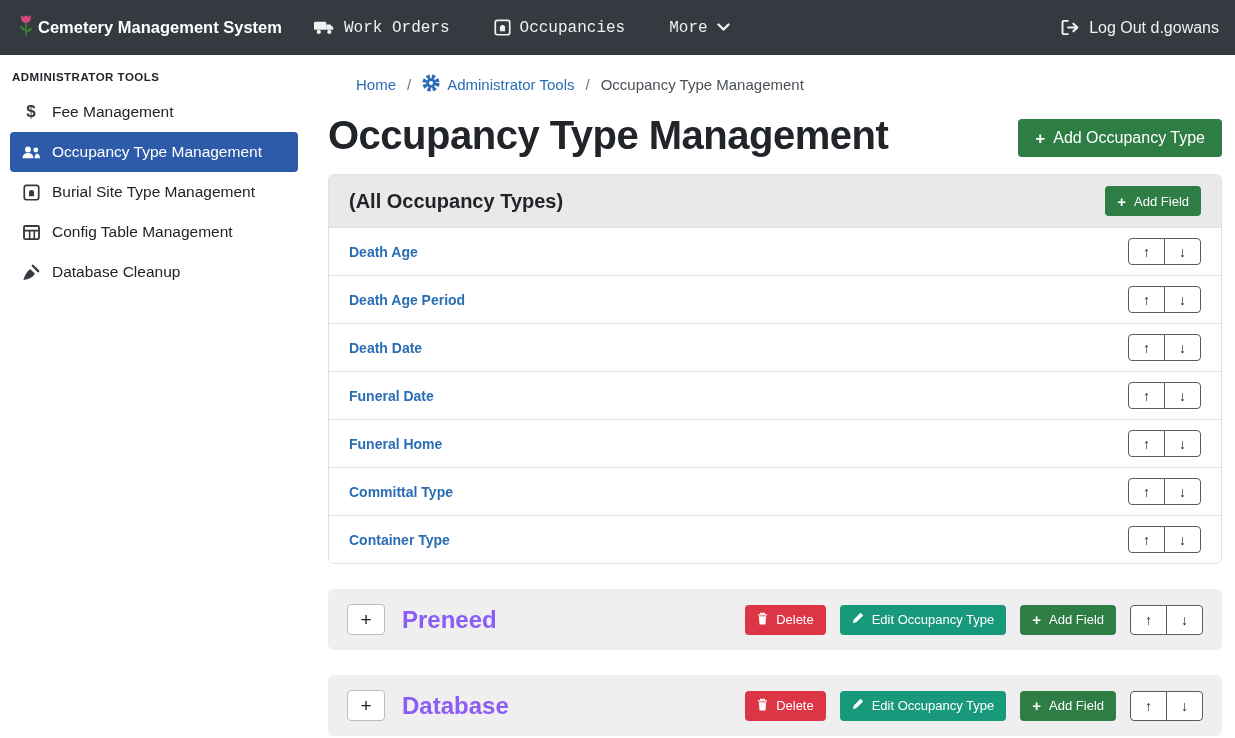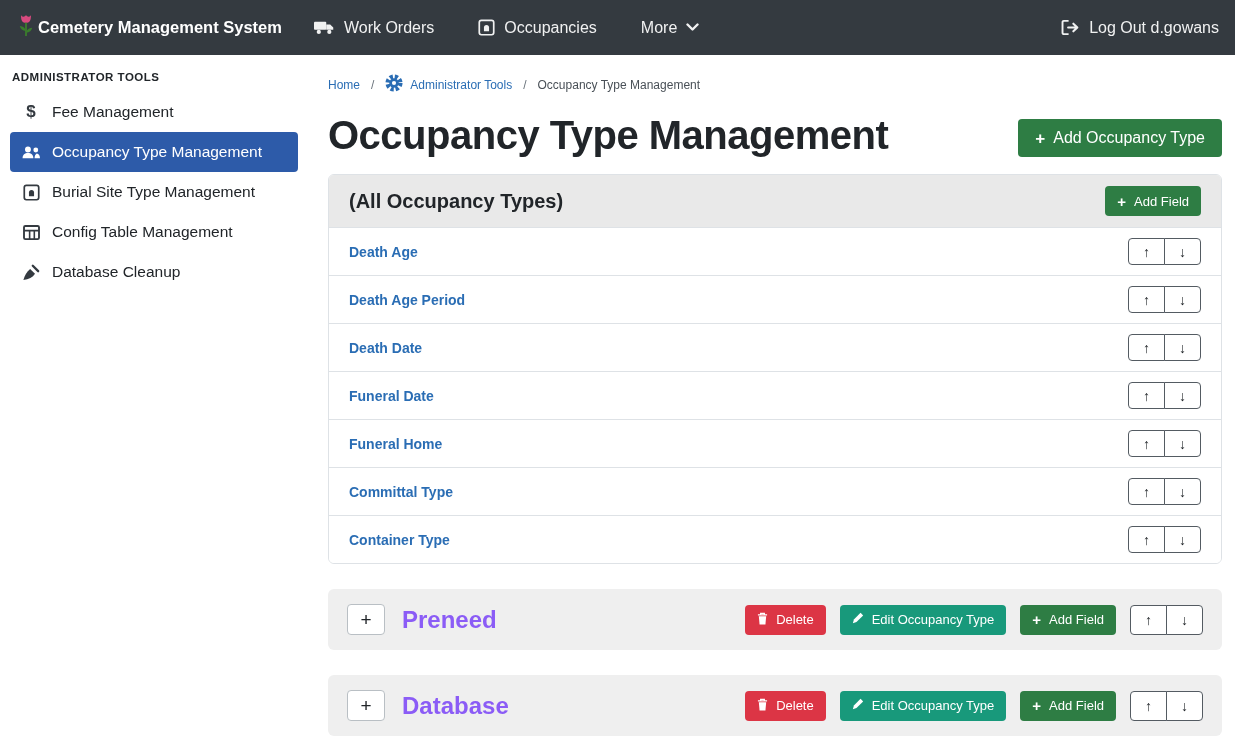--- a/index.html
+++ b/index.html
@@ -4,21 +4,21 @@
 <style>
   * { margin:0; padding:0; box-sizing:border-box; }
   html,body { width:1235px; height:738px; overflow:hidden; background:#fff;
               font-family:"Liberation Sans", sans-serif; }
   button { font-family:"Liberation Sans", sans-serif; }
 
   
   .navbar { height:55px; background:#343a40; display:flex; align-items:center; padding:0 16px; }
   .brand { display:flex; align-items:center; gap:2px; cursor:pointer; }
   .brand-text { color:#fff; font-weight:700; font-size:16.5px; }
-  .nav-links { display:flex; align-items:center; margin-left:32px; gap:44px; }
+  .nav-links { display:flex; align-items:center; margin-left:32px; gap:44px;font-family:Liberation Mono, monospace; }
   .nav-link { display:flex; align-items:center; gap:9px; color:rgba(255,255,255,.93);
               font-size:16px; cursor:pointer; text-decoration:none; }
   .nav-link svg { display:block; }
   .logout { margin-left:auto;align-items:center; }
 
   
   .body-row { display:flex; height:683px;gap:8px; }
   .sidebar { width:308px; flex-shrink:0; padding-top:6px; }
   .main { flex:1; padding:0 13px 0 12px; }
 
@@ -26,21 +26,21 @@
   .sidebar-header { font-size:11.5px; font-weight:700; letter-spacing:.5px; text-transform:uppercase;
                     color:#212529; padding:10px 12px 9px; }
   .side-item { display:flex; align-items:center; gap:10px; height:40px; margin:0 10px;
                padding:0 8px 0 10px; font-size:15.5px; color:#212529; border-radius:4px; cursor:pointer; }
   .side-item .icon { width:22px; display:flex; justify-content:center; align-items:center; color:#343a40; }
   .side-item.active { background:#2d5ba9; color:#fff; }
   .side-item.active .icon { color:#fff; }
   .dollar-glyph { font-size:17px; font-weight:700; }
 
   
-  .breadcrumb { display:flex; align-items:center; margin-top:19px; font-size:12px; color:#495057; }
+  .breadcrumb { display:flex; align-items:center; margin-top:19px; font-size:15px; color:#495057;margin-left:28px; }
   .crumb-link { color:#2a6db4; display:flex; align-items:center; gap:7px; text-decoration:none; cursor:pointer; }
   .crumb-sep { margin:0 11px; color:#6c757d; }
 
   
   .title-row { display:flex; justify-content:space-between; align-items:flex-start; margin-top:16px; }
   h1.page-title { font-size:40px; font-weight:600; color:#212529; letter-spacing:-.5px; line-height:1.2; }
 
   
   .btn { display:inline-flex; align-items:center; gap:8px; border:none; border-radius:4px;
          color:#fff; cursor:pointer; white-space:nowrap; }

